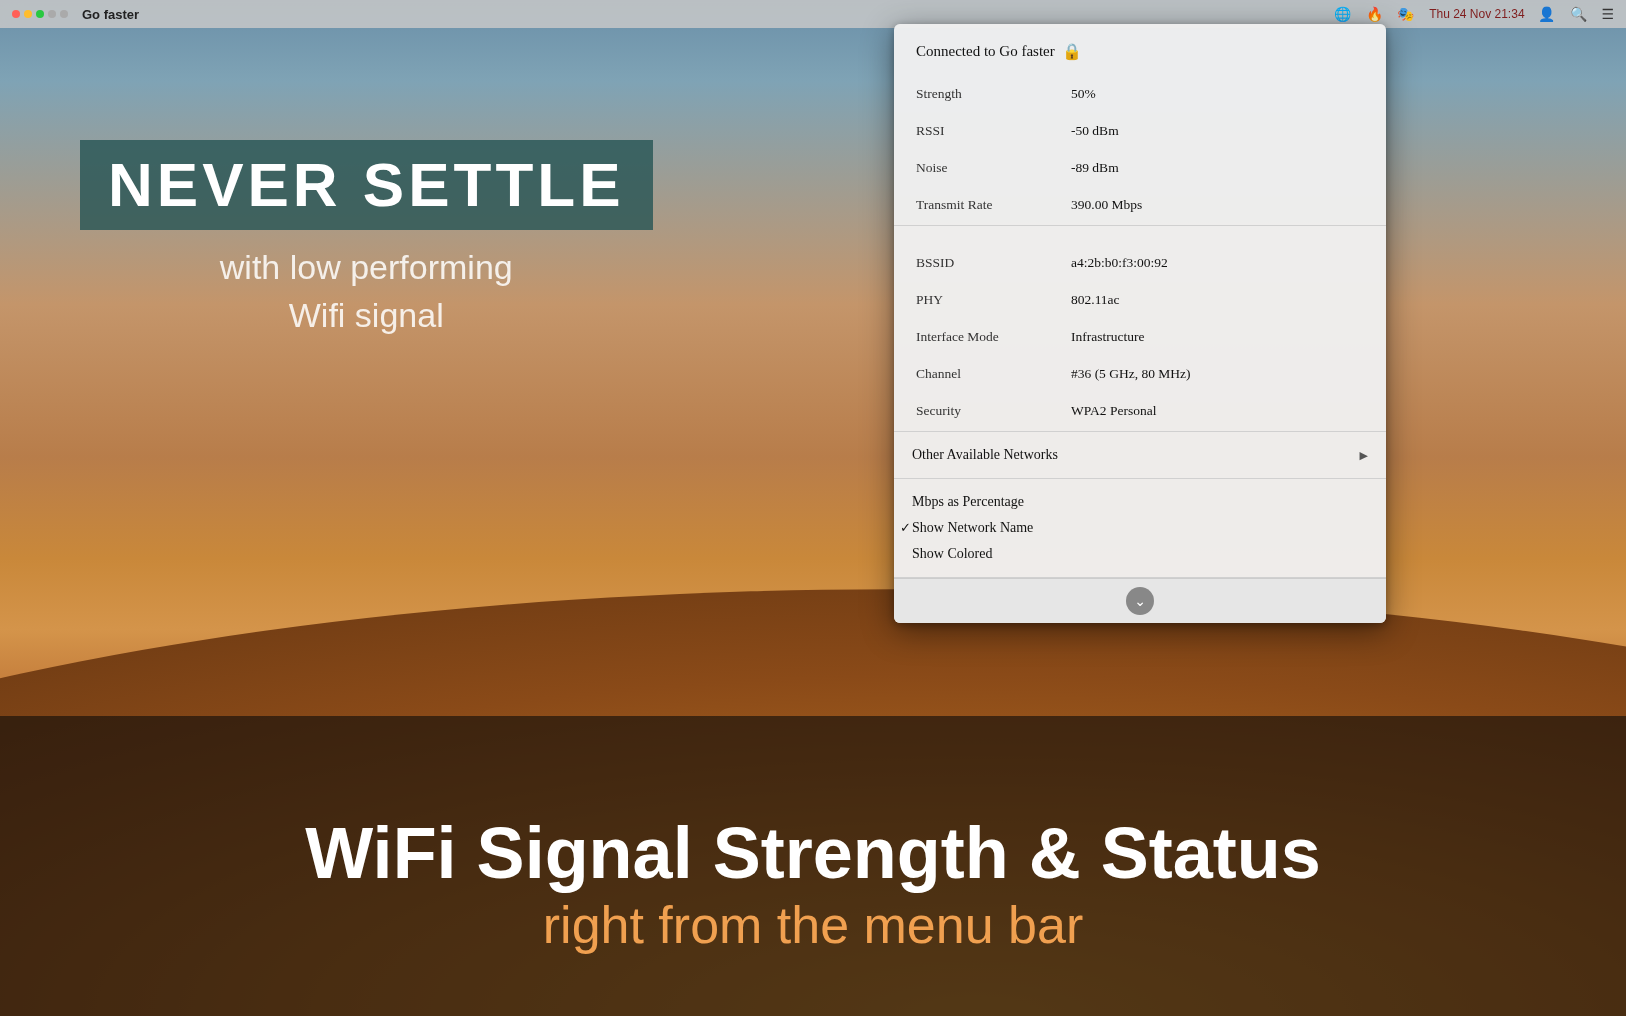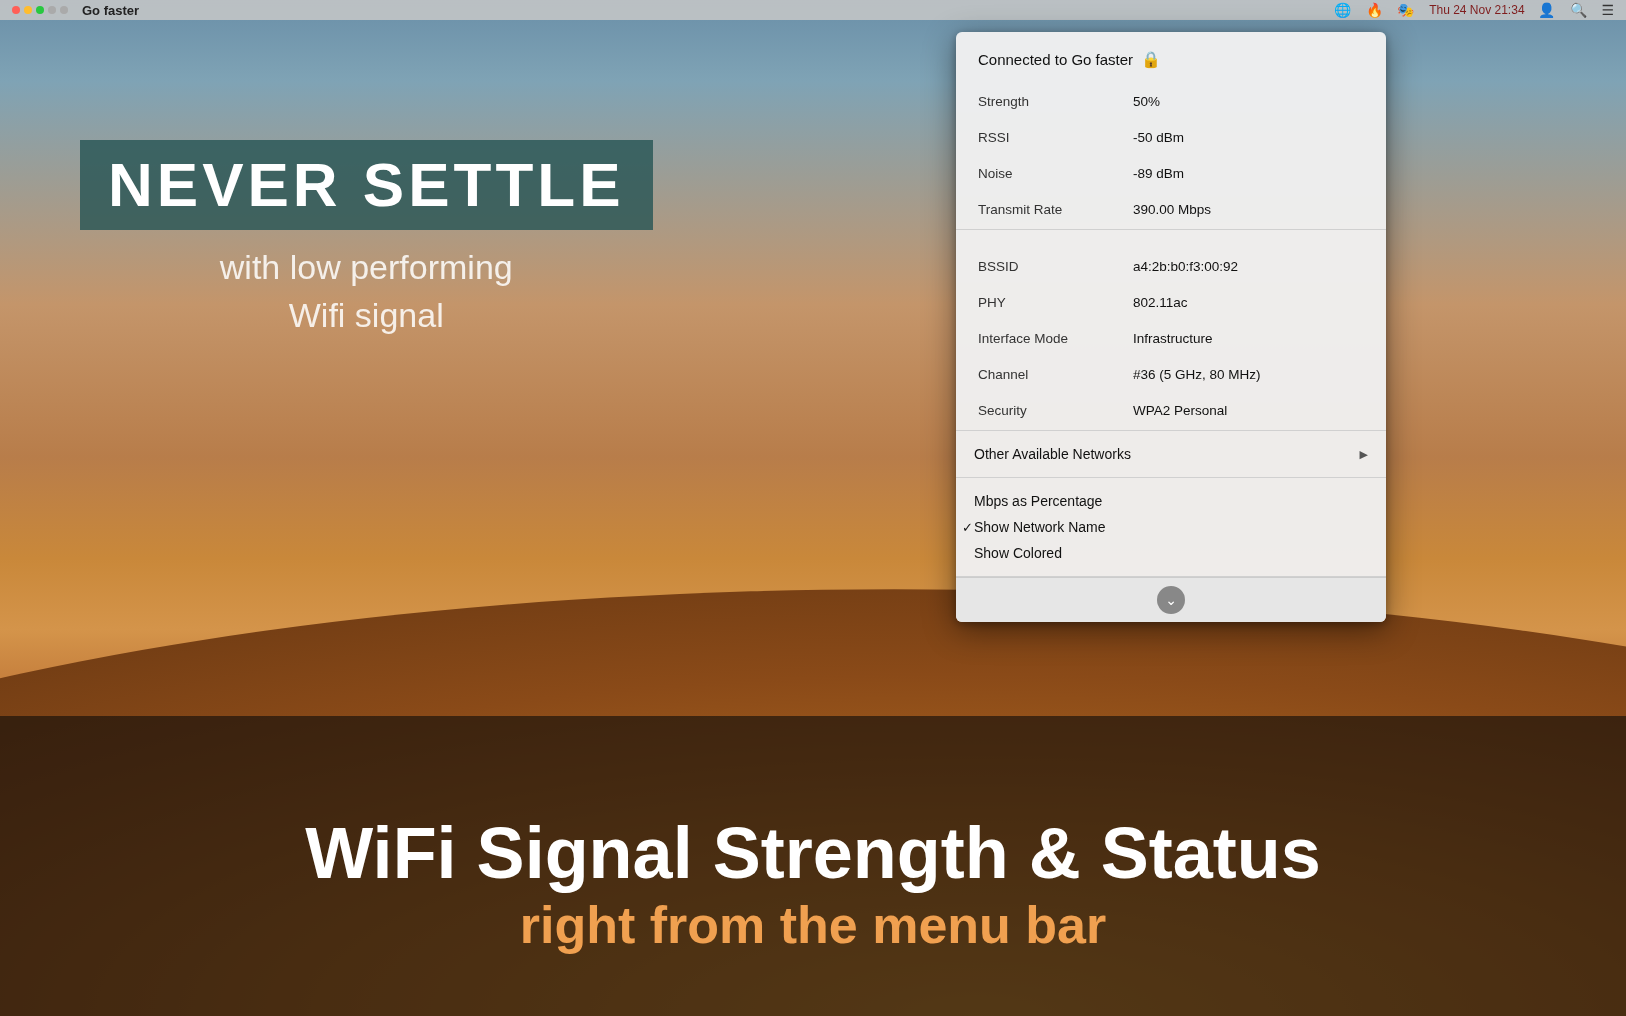--- a/index.html
+++ b/index.html
@@ -50,21 +50,21 @@
       height: 300px;
       background: rgba(20, 15, 10, 0.65);
     }
 
     
     #menubar {
       position: absolute;
       top: 0;
       left: 0;
       right: 0;
-      height: 20px;
+      height: 28px;
       background: rgba(200, 200, 200, 0.85);
       backdrop-filter: blur(10px);
       display: flex;
       align-items: center;
       padding: 0 12px;
       z-index: 100;
     }
 
     #menubar-left {
       display: flex;
@@ -155,36 +155,37 @@
 
     #wifi-title {
       font-size: 72px;
       font-weight: 700;
       color: white;
       line-height: 1.1;
     }
 
     #wifi-subtitle {
       font-size: 52px;
-      font-weight: 700;
+      font-weight: 400;
       color: #f0a050;
       line-height: 1.2;
     }
 
     
     #dropdown-menu {
       position: absolute;
-      top: 32px;
+      top: 24px;
       right: 240px;
-      width: 430px;
+      width: 492px;
       background: rgba(240, 240, 240, 0.97);
       border-radius: 6px;
       box-shadow: 0 8px 32px rgba(0,0,0,0.45), 0 2px 8px rgba(0,0,0,0.3);
       z-index: 200;
       overflow: hidden;
+      font-family: Liberation Serif, serif;
     }
 
     .menu-section {
       padding: 10px 0;
       border-bottom: 1px solid #d0d0d0;
     }
 
     .menu-section:last-child {
       border-bottom: none;
     }

